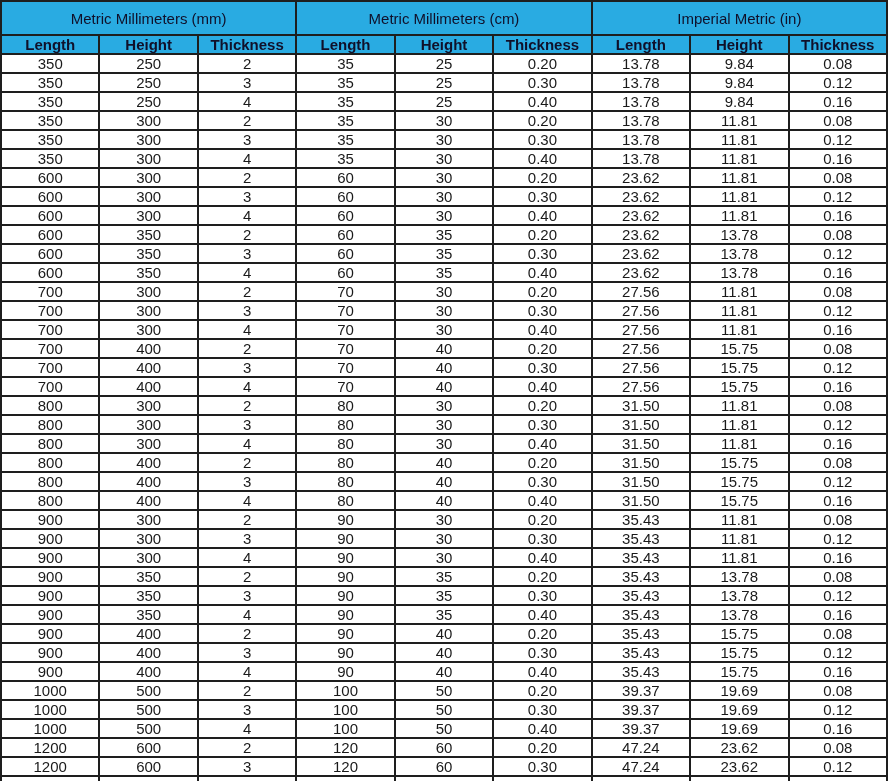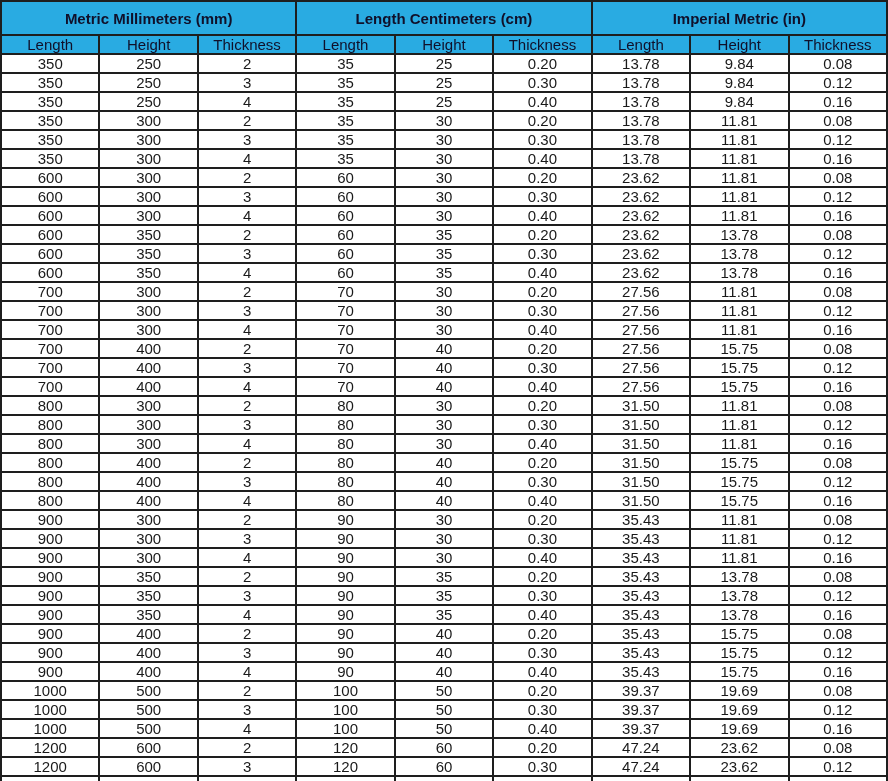--- a/index.html
+++ b/index.html
@@ -25,51 +25,51 @@
     border: 2px solid var(--border-color);
     text-align: center;
     vertical-align: middle;
     overflow: hidden;
     white-space: nowrap;
   }
   tr.group-row th {
     background: var(--header-bg);
     color: var(--header-text);
     font-size: 15px;
-    font-weight: bold;
+    font-weight: normal;
     height: 34px;
     line-height: 1;
     padding: 5px 0;
   }
   tr.colhead-row th {
     background: var(--header-bg);
     color: var(--header-text);
     font-size: 15px;
-    font-weight: normal;
+    font-weight: bold;
     height: 19px;
     line-height: 1;
     padding: 0;
   }
   tbody td {
     background: var(--row-bg);
     color: var(--text-color);
     font-size: 15px;
     height: 19px;
     line-height: 1;
     padding: 0;
   }
 </style>
 </head>
 <body>
 
 <table class="conv">
   <thead>
     <tr class="group-row">
       <th colspan="3">Metric Millimeters (mm)</th>
-      <th colspan="3">Length Centimeters (cm)</th>
+      <th colspan="3">Metric Millimeters (cm)</th>
       <th colspan="3">Imperial Metric (in)</th>
     </tr>
     <tr class="colhead-row">
       <th>Length</th>
       <th>Height</th>
       <th>Thickness</th>
       <th>Length</th>
       <th>Height</th>
       <th>Thickness</th>
       <th>Length</th>

